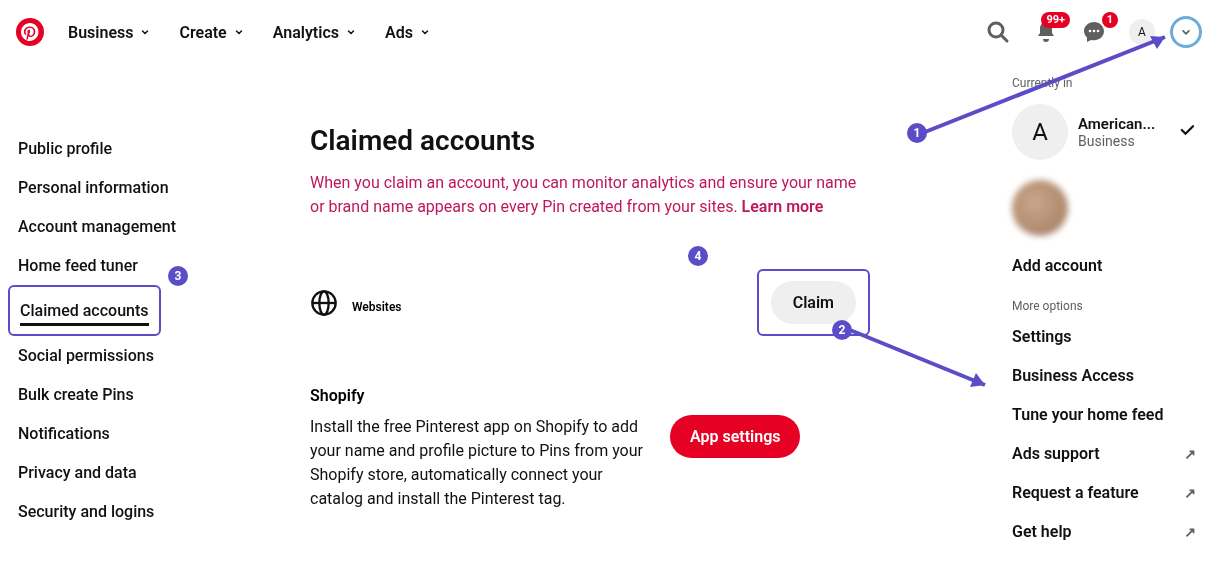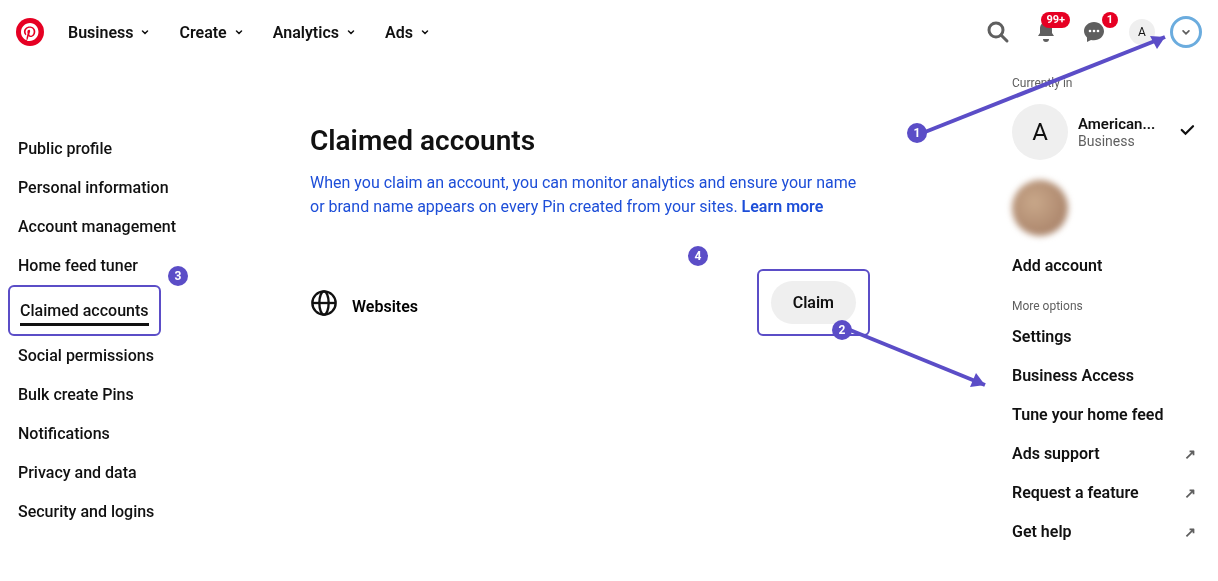--- a/index.html
+++ b/index.html
@@ -20,25 +20,25 @@
 
 .main { display: flex; }
 .sidebar { width: 270px; padding: 65px 0 0 18px; }
 .sidebar-item { font-size: 16px; font-weight: 500; color: #111; padding: 10px 0; cursor: pointer; display: inline-block; }
 .sidebar-item.active span { border-bottom: 3px solid #111; padding-bottom: 3px; }
 .sidebar-item-wrap { display: block; }
 .highlight-box { border: 2px solid #5b4dc7; border-radius: 6px; display: inline-block; padding: 4px 10px 4px 0; position: relative; margin-left: -10px; padding-left: 10px; }
 
 .content { flex: 1; padding: 60px 0 0 40px; max-width: 600px; }
 .content h1 { font-size: 28px; font-weight: 600; margin-bottom: 14px; color: #111; }
-.desc { font-size: 16px; color: #1d4ed8; line-height: 1.5; }
+.desc { font-size: 16px; color: #be185d; line-height: 1.5; }
 .desc strong { font-weight: 600; }
 .section-row { display: flex; align-items: center; margin-top: 50px; }
 .section-icon { width: 28px; height: 28px; margin-right: 14px; }
-.section-title { font-size: 16px; font-weight: 600; flex: 1; margin-top: 8px; }
+.section-title { font-size: 12px; font-weight: 600; flex: 1; margin-top: 8px; }
 .btn-gray { background: #efefef; color: #111; font-weight: 600; font-size: 16px; padding: 12px 22px; border-radius: 24px; border: none; cursor: pointer; }
 .btn-red { background: #e60023; color: #fff; font-weight: 600; font-size: 16px; padding: 12px 20px; border-radius: 24px; border: none; cursor: pointer; }
 .claim-box { border: 2px solid #5b4dc7; border-radius: 6px; padding: 10px 12px; display: inline-block; position: relative; }
 .section-sub { margin-top: 50px; }
 .section-sub h3 { font-size: 16px; font-weight: 600; margin-bottom: 10px; }
 .section-sub p { font-size: 16px; color: #111; line-height: 1.5; max-width: 340px; }
 .shopify-row { display: flex; align-items: flex-start; gap: 20px; }
 
 
 .dropdown { position: absolute; top: 56px; right: 4px; width: 220px; background: #fff; padding: 16px 0; }
@@ -153,20 +153,27 @@
           <circle cx="12" cy="12" r="10" stroke="#111" stroke-width="2" fill="none"></circle>
           <ellipse cx="12" cy="12" rx="4" ry="10" stroke="#111" stroke-width="2" fill="none"></ellipse>
           <line x1="2" y1="12" x2="22" y2="12" stroke="#111" stroke-width="2"></line>
         </svg>
       <div class="section-title">Websites</div>
       <div class="claim-box">
         <button class="btn-gray">Claim</button>
       </div>
     </div>
 
+    <div class="section-sub">
+      <h3>Shopify</h3>
+      <div class="shopify-row">
+        <p>Install the free Pinterest app on Shopify to add your name and profile picture to Pins from your Shopify store, automatically connect your catalog and install the Pinterest tag.</p>
+        <button class="btn-red">App settings</button>
+      </div>
+    </div>
   </div>
 </div>
 
 <div class="dropdown">
   <div class="dd-label">Currently in</div>
   <div class="dd-account">
     <div class="dd-avatar">A</div>
     <div>
       <div class="dd-acct-name">American...</div>
       <div class="dd-acct-sub">Business</div>

